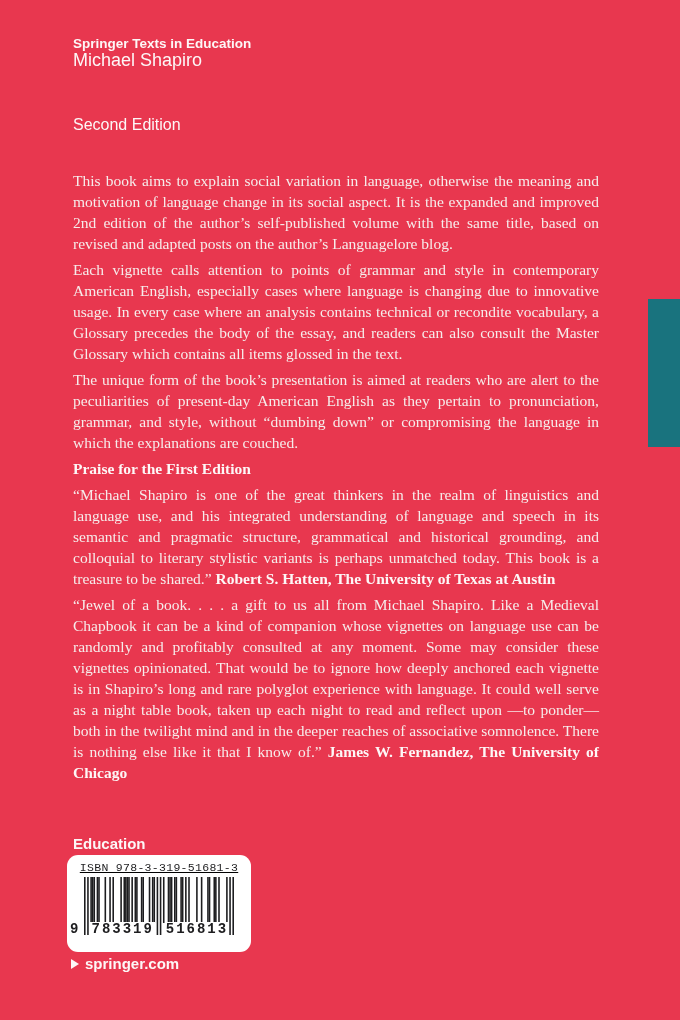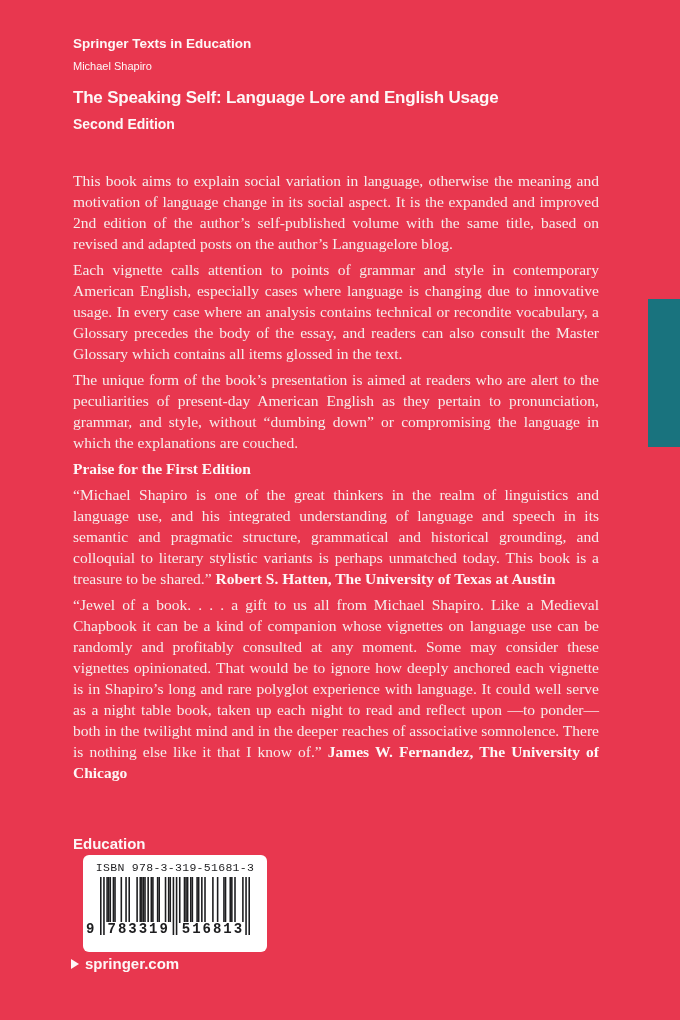--- a/index.html
+++ b/index.html
@@ -14,23 +14,23 @@
   html,body{background:#777;}
   .cover{
     position:relative;
     width:680px;height:1020px;
     background:var(--red);
     overflow:hidden;
     font-family:"Liberation Sans",sans-serif;
   }
   
   .series{position:absolute;left:73px;top:36px;font-size:13.5px;font-weight:bold;color:var(--heading-text);}
-  .author{position:absolute;left:73px;top:60px;font-size:11px;font-weight:normal;color:var(--heading-text);}
+  .author{position:absolute;left:73px;top:50px;font-size:18px;font-weight:normal;color:var(--heading-text);}
   .title{position:absolute;left:73px;top:88px;font-size:17px;font-weight:bold;letter-spacing:-0.2px;color:var(--heading-text);}
-  .edition{position:absolute;left:73px;top:116px;font-size:14px;font-weight:bold;color:var(--heading-text);}
+  .edition{position:absolute;left:73px;top:116px;font-size:16px;font-weight:normal;color:var(--heading-text);}
   
   .teal-tab{position:absolute;right:0;top:299px;width:32px;height:148px;background:var(--teal);}
   
   .copy{
     position:absolute;left:73px;top:170px;width:526px;
     font-family:"Liberation Serif",serif;
     font-size:15.5px;line-height:21px;
     color:var(--body-text);
     text-align:justify;
   }
@@ -38,23 +38,24 @@
   .praise-heading{
     font-family:"Liberation Serif",serif;
     font-weight:bold;font-size:15.5px;line-height:21px;
     margin:1px 0 5px 0;color:var(--heading-text);
     text-align:left;
   }
   .attribution{font-weight:bold;color:var(--heading-text);}
   
   .category{position:absolute;left:73px;top:835px;font-size:15px;font-weight:bold;color:var(--heading-text);}
   .barcode-box{
-    position:absolute;left:83px;top:855px;width:184px;height:97px;
+    position:absolute;left:67px;top:855px;width:184px;height:97px;
     background:var(--bc-bg);
-    border-radius:6px;
+    border-radius:11px;
+    text-decoration:underline;
   }
   .isbn-line{
     margin-top:6px;text-align:center;
     font-family:"Liberation Mono",monospace;
     font-size:11.5px;letter-spacing:0.3px;color:var(--bc-ink);
     white-space:nowrap;
   }
   .bars{
     position:relative;
     width:150px;height:58px;
@@ -83,21 +84,20 @@
   }
   .website{font-size:15px;font-weight:bold;}
 </style>
 </head>
 <body>
 
 <div class="cover">
 
   <div class="series">Springer Texts in Education</div>
   <div class="author">Michael Shapiro</div>
-  <div class="title">The Speaking Self: Language Lore and English Usage</div>
   <div class="edition">Second Edition</div>
 
   <div class="teal-tab"></div>
 
   <div class="copy">
     <p>This book aims to explain social variation in language, otherwise the meaning and motivation of language change in its social aspect. It is the expanded and improved 2nd edition of the author’s self-published volume with the same title, based on revised and adapted posts on the author’s Languagelore blog.</p>
     <p>Each vignette calls attention to points of grammar and style in contemporary American English, especially cases where language is changing due to innovative usage. In every case where an analysis contains technical or recondite vocabulary, a Glossary precedes the body of the essay, and readers can also consult the Master Glossary which contains all items glossed in the text.</p>
     <p>The unique form of the book’s presentation is aimed at readers who are alert to the peculiarities of present-day American English as they pertain to pronunciation, grammar, and style, without “dumbing down” or compromising the language in which the explanations are couched.</p>
     <p class="praise-heading">Praise for the First Edition</p>
     <p><span>“Michael Shapiro is one of the great thinkers in the realm of linguistics and language use, and his integrated understanding of language and speech in its semantic and pragmatic structure, grammatical and historical grounding, and colloquial to literary stylistic variants is perhaps unmatched today. This book is a treasure to be shared.”</span> <span class="attribution">Robert S. Hatten, The University of Texas at Austin</span></p>

